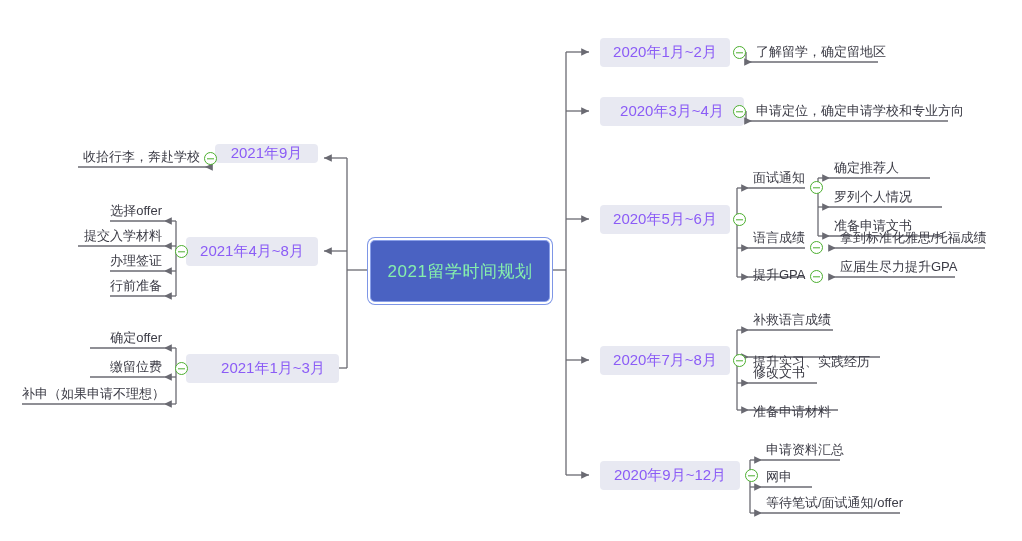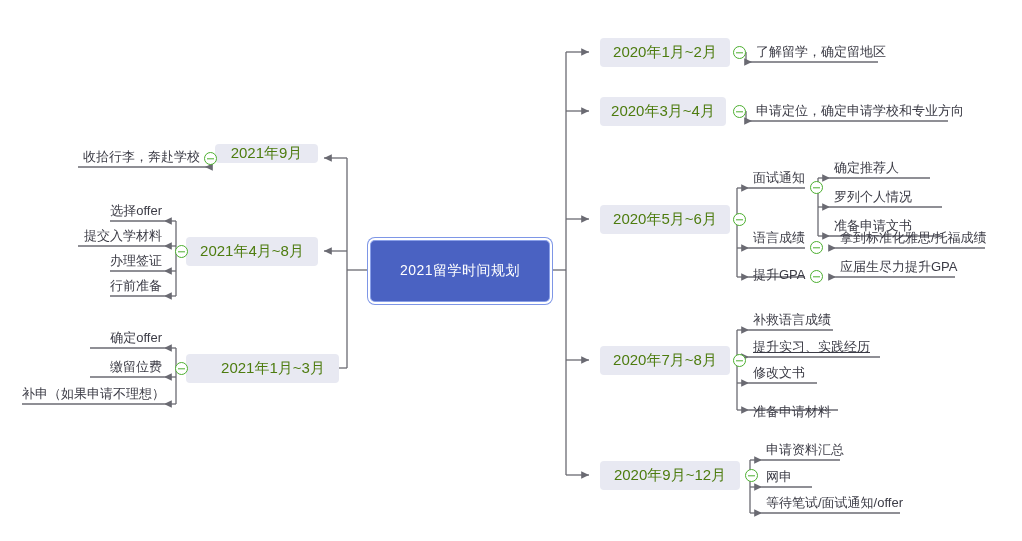--- a/index.html
+++ b/index.html
@@ -13,31 +13,31 @@
 
   
   .root-node{
     position:absolute;
     display:flex;align-items:center;justify-content:center;
     background:#4a62c2;
     border:1px solid #8aa0e8;
     outline:2px solid #ffffff;
     box-shadow:0 0 0 3px #7e96e6;
     border-radius:5px;
-    color:#ffffff;font-size:14px;letter-spacing:.5px;
+    color:#86efac;font-size:17px;letter-spacing:.5px;
     white-space:nowrap;
   }
 
   
   .month-node{
     position:absolute;
     display:flex;align-items:center;justify-content:center;
     background:#e8e9f2;
     border-radius:4px;
-    color:#4d7c0f;font-size:15px;
+    color:#8b5cf6;font-size:15px;
     white-space:nowrap;
   }
 
   
   .txt{
     position:absolute;
     color:#3b3b45;font-size:13px;white-space:nowrap;
     line-height:16px;
   }
   .txt.right{text-align:left;}
@@ -157,21 +157,21 @@
 
   <div class="root-node" style="left:370px;top:240px;width:178px;height:60px;">
     <span>2021留学时间规划</span>
   </div>
 
   <div class="month-node" style="left:600px;top:38px;width:130px;height:29px;">
     <span>2020年1月~2月</span>
   </div>
   <div class="toggle" style="left:733px;top:46px;"></div>
 
-  <div class="month-node" style="left:600px;top:97px;width:126px;height:29px;">
+  <div class="month-node" style="left:600px;top:97px;width:144px;height:29px;">
     <span>2020年3月~4月</span>
   </div>
   <div class="toggle" style="left:733px;top:105px;"></div>
 
   <div class="month-node" style="left:600px;top:205px;width:130px;height:29px;">
     <span>2020年5月~6月</span>
   </div>
   <div class="toggle" style="left:733px;top:213px;"></div>
 
   <div class="month-node" style="left:600px;top:346px;width:130px;height:29px;">
@@ -198,21 +198,21 @@
   <div class="toggle" style="left:810px;top:270px;"></div>
 
   <div class="txt right" style="left:834px;top:160px;">确定推荐人</div>
   <div class="txt right" style="left:834px;top:189px;">罗列个人情况</div>
   <div class="txt right" style="left:834px;top:218px;">准备申请文书</div>
 
   <div class="txt right" style="left:840px;top:230px;">拿到标准化雅思/托福成绩</div>
   <div class="txt right" style="left:840px;top:259px;">应届生尽力提升GPA</div>
 
   <div class="txt right" style="left:753px;top:312px;">补救语言成绩</div>
-  <div class="txt right" style="left:753px;top:339px;text-decoration:underline;">提升实习、实践经历</div>
+  <div class="txt right" style="left:753px;top:354px;">提升实习、实践经历</div>
   <div class="txt right" style="left:753px;top:365px;">修改文书</div>
   <div class="txt right" style="left:753px;top:392px;margin-top:12px;">准备申请材料</div>
 
   <div class="txt right" style="left:766px;top:442px;">申请资料汇总</div>
   <div class="txt right" style="left:766px;top:469px;">网申</div>
   <div class="txt right" style="left:766px;top:495px;">等待笔试/面试通知/offer</div>
 
   <div class="month-node" style="left:215px;top:144px;width:103px;height:19px;">
     <span>2021年9月</span>
   </div>

